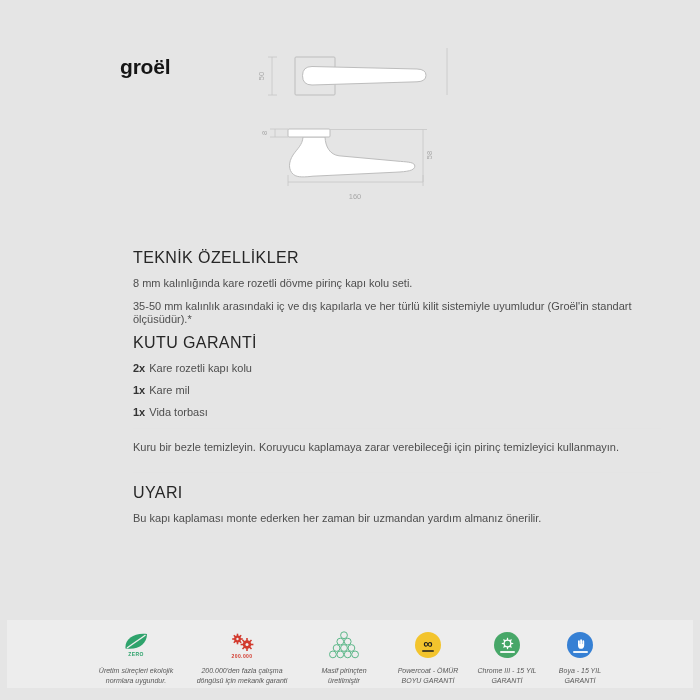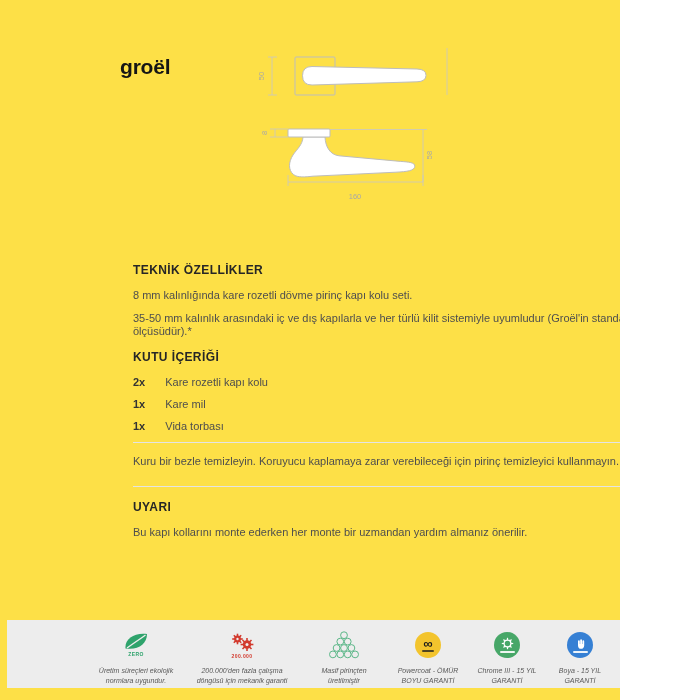--- a/index.html
+++ b/index.html
@@ -1,37 +1,37 @@
 <!DOCTYPE html>
 <html><head>
 <meta charset="utf-8">
 <style>
   html,body{margin:0;padding:0;background:#fff;}
-  .canvas{position:relative;width:620px;height:700px;background:#fde047;overflow:hidden;
+  .canvas{position:relative;width:700px;height:700px;background:#e5e5e5;overflow:hidden;
           font-family:"Liberation Sans",sans-serif;}
 
   
   .logo{position:absolute;left:120px;top:55px;font-size:21px;font-weight:700;
         color:#151515;letter-spacing:-0.2px;}
 
   
   .drawing{position:absolute;left:250px;top:45px;}
   .drawing .outline{stroke:#bdbdbd;stroke-width:1;fill:none;}
   .drawing .solid{stroke:#bdbdbd;stroke-width:1;fill:#ffffff;}
   .drawing .dim{stroke:#c6c6c6;stroke-width:0.8;fill:none;}
   .drawing text{font-family:"Liberation Sans",sans-serif;font-size:7.5px;fill:#a8a8a8;}
 
   
   .content{position:absolute;left:133px;top:251px;width:528px;color:#4e4e4e;}
-  .content h3{font-size:12px;line-height:14px;font-weight:700;color:#262626;
-              letter-spacing:.4px;margin:12px 0 12px;}
+  .content h3{font-size:16px;line-height:14px;font-weight:400;color:#262626;
+              letter-spacing:.4px;margin:0 0 12px;}
   .content p{font-size:11px;line-height:13px;margin:0 0 10px;color:#4e4e4e;}
   .content p.tight{margin-bottom:9px;}
   .content p.wide{margin-bottom:18px;}
-  .qty{font-weight:700;color:#333;margin-right:20px;}
+  .qty{font-weight:700;color:#333;margin-right:4px;}
   .divider{border-top:1px solid #e4e4e4;height:0;margin:0 0 12px;}
   .divider.d2{margin-bottom:13px;}
 
   
   .badges-band{position:absolute;left:7px;top:620px;width:686px;height:68px;background:#ededed;}
   .badge{position:absolute;top:8px;width:140px;transform:translateX(-50%);
          display:flex;flex-direction:column;align-items:center;}
   .icon-area{height:34px;display:flex;flex-direction:column;align-items:center;justify-content:center;}
   .icon-sub{font-size:5px;font-weight:700;letter-spacing:.4px;margin-top:1px;}
   .badge-caption{margin-top:4px;font-size:7px;font-style:italic;color:#585858;
@@ -79,33 +79,33 @@
       <line class="dim" x1="38" y1="137" x2="173" y2="137"></line>
       <text text-anchor="middle" x="105" y="154">160</text>
     </g>
   </svg>
 
   <main class="content">
     <h3>TEKNİK ÖZELLİKLER</h3>
     <p>8 mm kalınlığında kare rozetli dövme pirinç kapı kolu seti.</p>
     <p>35-50 mm kalınlık arasındaki iç ve dış kapılarla ve her türlü kilit sistemiyle uyumludur (Groël'in standart ölçüsüdür).*</p>
 
-    <h3>KUTU İÇERİĞİ</h3>
+    <h3>KUTU GARANTİ</h3>
     <p class="tight"><span class="qty">2x</span><span>Kare rozetli kapı kolu</span></p>
     <p class="tight"><span class="qty">1x</span><span>Kare mil</span></p>
     <p class="tight"><span class="qty">1x</span><span>Vida torbası</span></p>
 
     <div class="divider"></div>
 
     <p class="wide">Kuru bir bezle temizleyin. Koruyucu kaplamaya zarar verebileceği için pirinç temizleyici kullanmayın.</p>
 
     <div class="divider d2"></div>
 
     <h3>UYARI</h3>
-    <p class="tight">Bu kapı kollarını monte ederken her monte bir uzmandan yardım almanız önerilir.</p>
+    <p class="tight">Bu kapı kaplaması monte ederken her zaman bir uzmandan yardım almanız önerilir.</p>
   </main>
 
   <footer class="badges-band">
 
     <div class="badge" style="left:129px">
       <div class="icon-area">
         <svg width="24" height="17" viewBox="0 0 24 17">
           <path fill="#2EA36C" d="M23 1 C10 -0.5 0.5 6 1.5 15.5 C14 17.5 23 11 23 1 Z"></path>
           <path stroke="#ededed" stroke-width="1.4" fill="none" d="M3 15 C10 10 16 6 21.5 2"></path>
         </svg>

